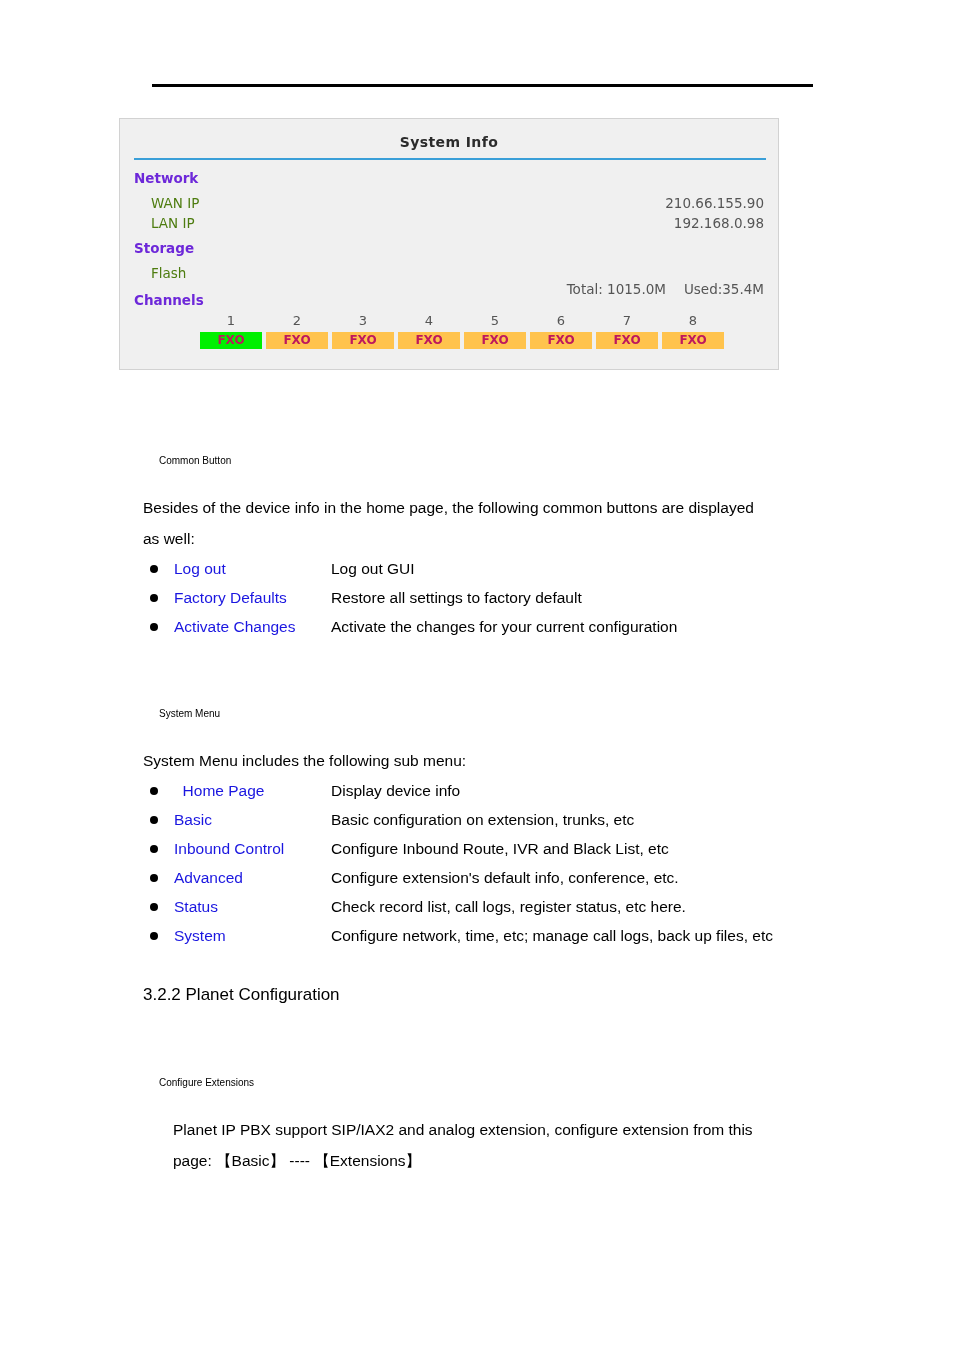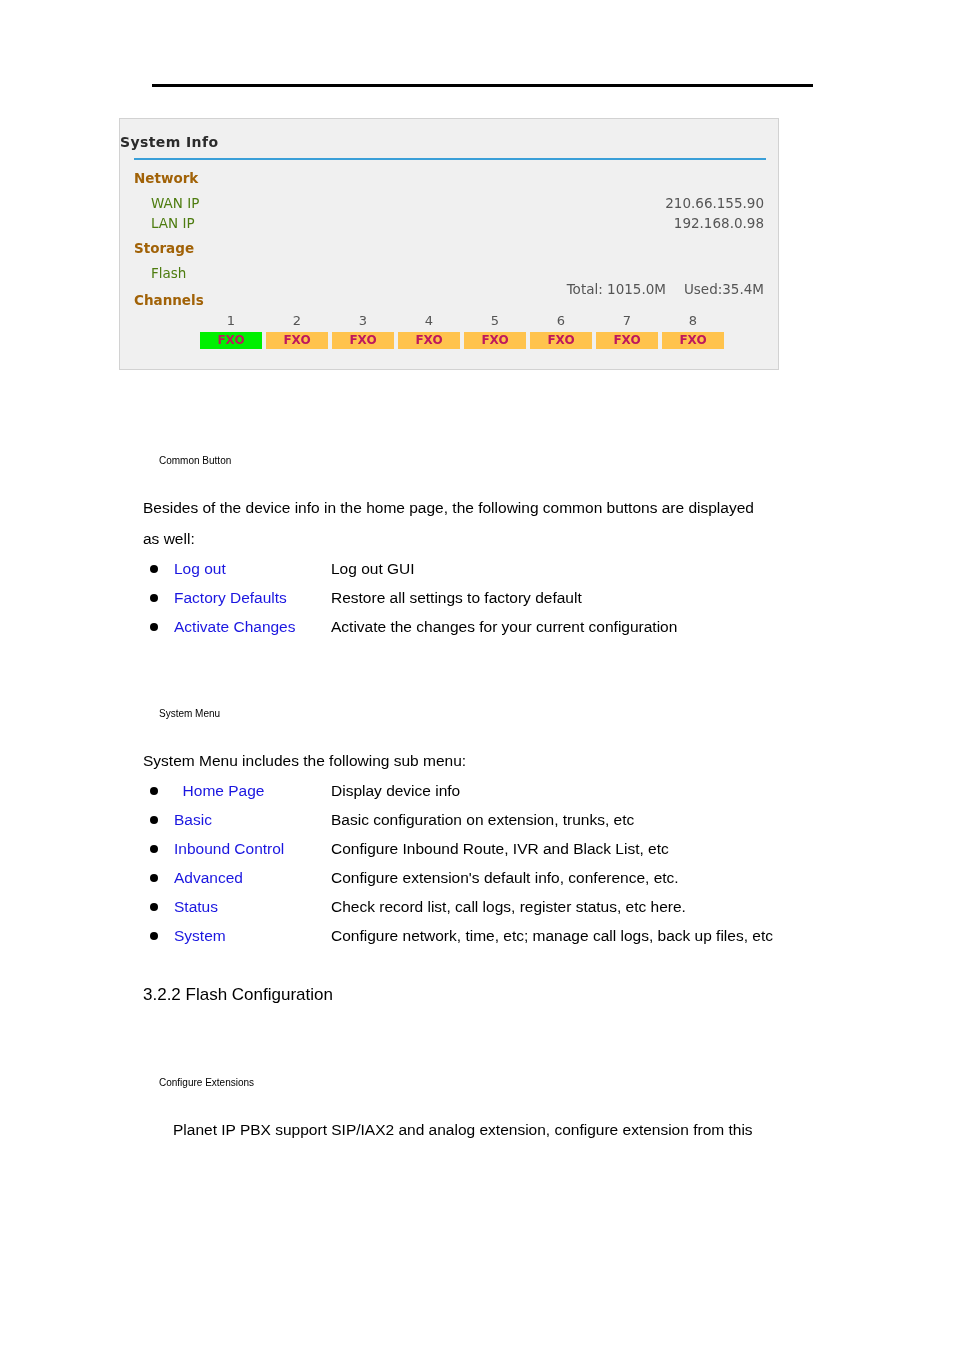--- a/index.html
+++ b/index.html
@@ -36,39 +36,40 @@
     background: #f0f0f0;
     border: 1px solid #d2d2d2;
     box-sizing: border-box;
     font-family: "DejaVu Sans", sans-serif;
   }
   .sysinfo-title {
     position: absolute;
     left: 0;
     top: 15px;
     width: 100%;
+    text-align: center;
     font-size: 14px;
     font-weight: bold;
     color: #2b2b2b;
     letter-spacing: 0.4px;
   }
   .sysinfo-rule {
     position: absolute;
     left: 14px;
     top: 39px;
     width: 632px;
     height: 2px;
     background: #3a9fd8;
   }
   .sec-head {
     position: absolute;
     left: 14px;
     font-size: 13.5px;
     font-weight: bold;
-    color: #a16207;
+    color: #6d28d9;
   }
   .row-label {
     position: absolute;
     left: 31px;
     font-size: 13.5px;
     color: #4d7c0f;
   }
   .row-value {
     position: absolute;
     right: 14px;
@@ -300,19 +301,20 @@
       <span class="lnk">Status</span><span class="desc">Check record list, call logs, register status, etc here.</span>
     </li>
     <li>
       <span class="dot"></span>
       <span class="lnk">System</span><span class="desc">Configure network, time, etc; manage call logs, back up files, etc</span>
     </li>
   </ul>
 
   <div class="gap-md"></div>
 
-  <p class="h2">3.2.2 Flash Configuration</p>
+  <p class="h2">3.2.2 Planet Configuration</p>
 
   <div class="gap-lg"></div>
 
   <p class="bold-head">Configure Extensions</p>
   <p class="para-indent">Planet IP PBX support SIP/IAX2 and analog extension, configure extension from this</p>
+  <p class="para-indent">page:  【Basic】 ---- 【Extensions】</p>
 </div>
 
 </body></html>

